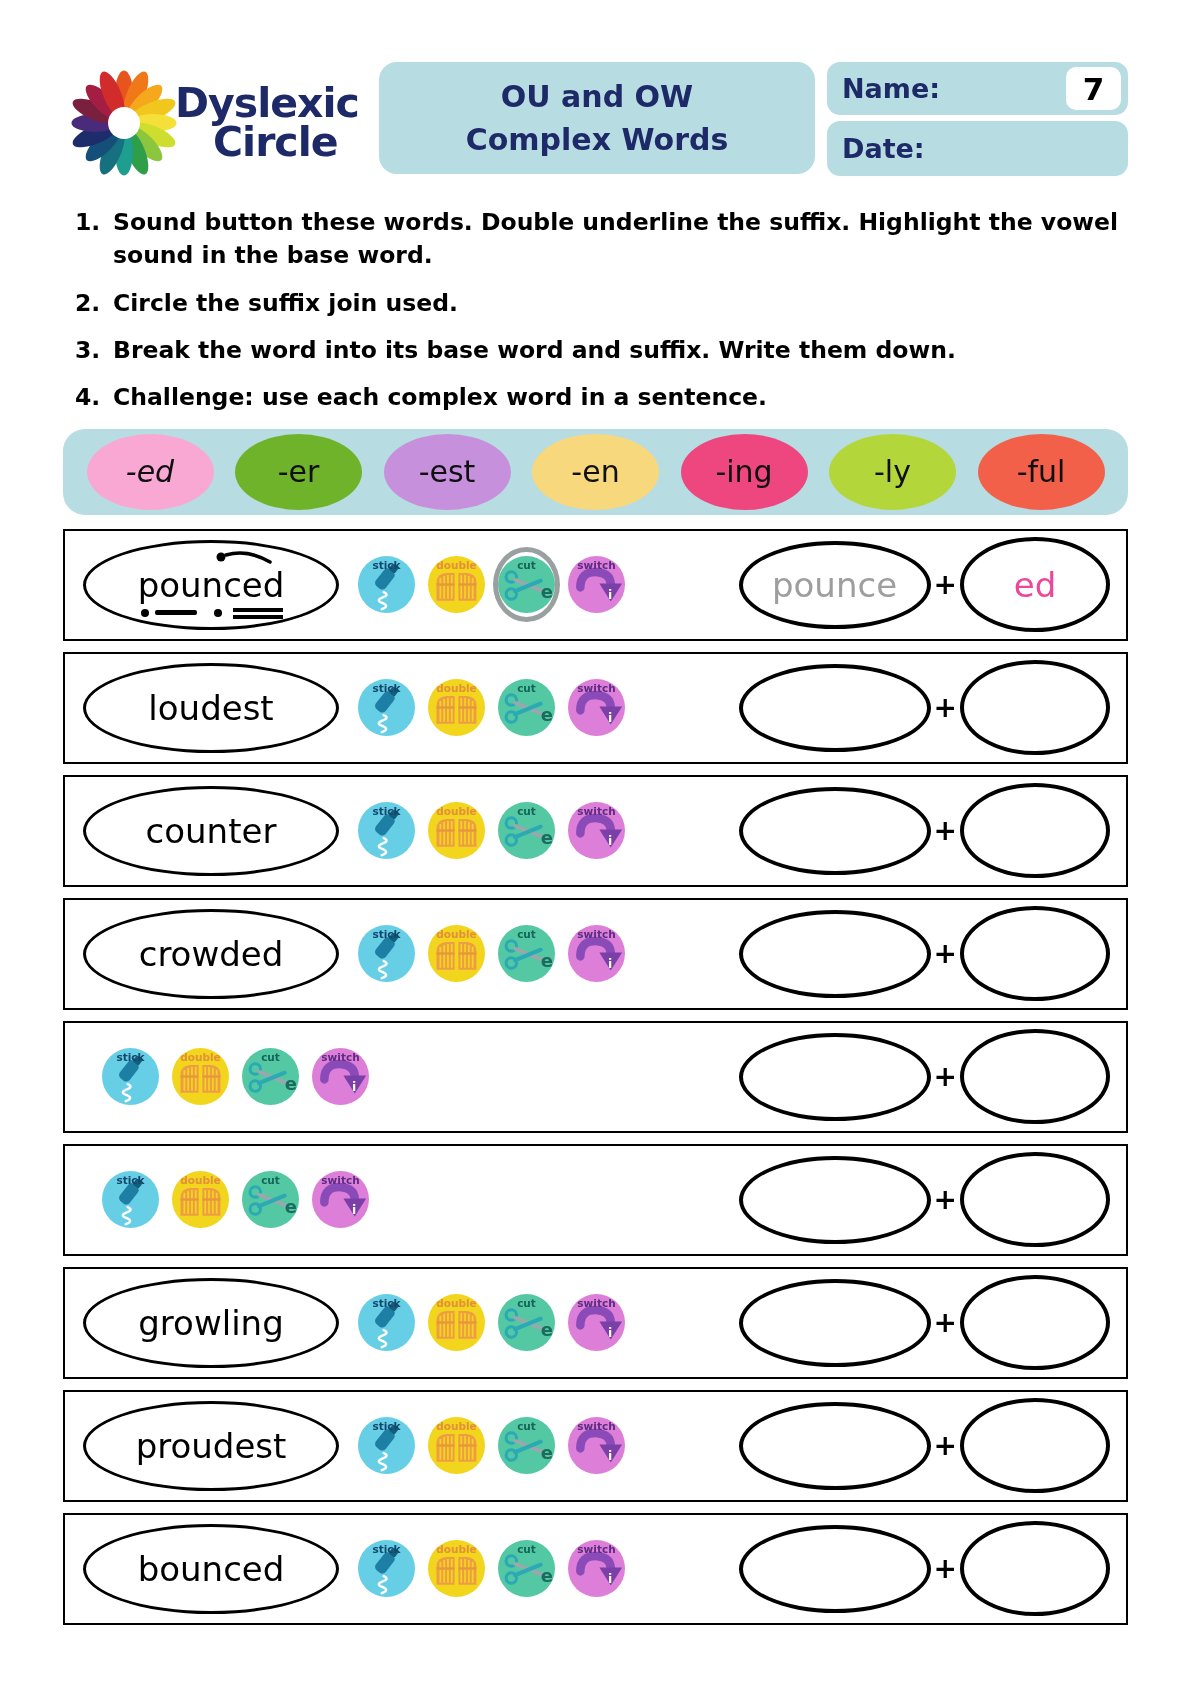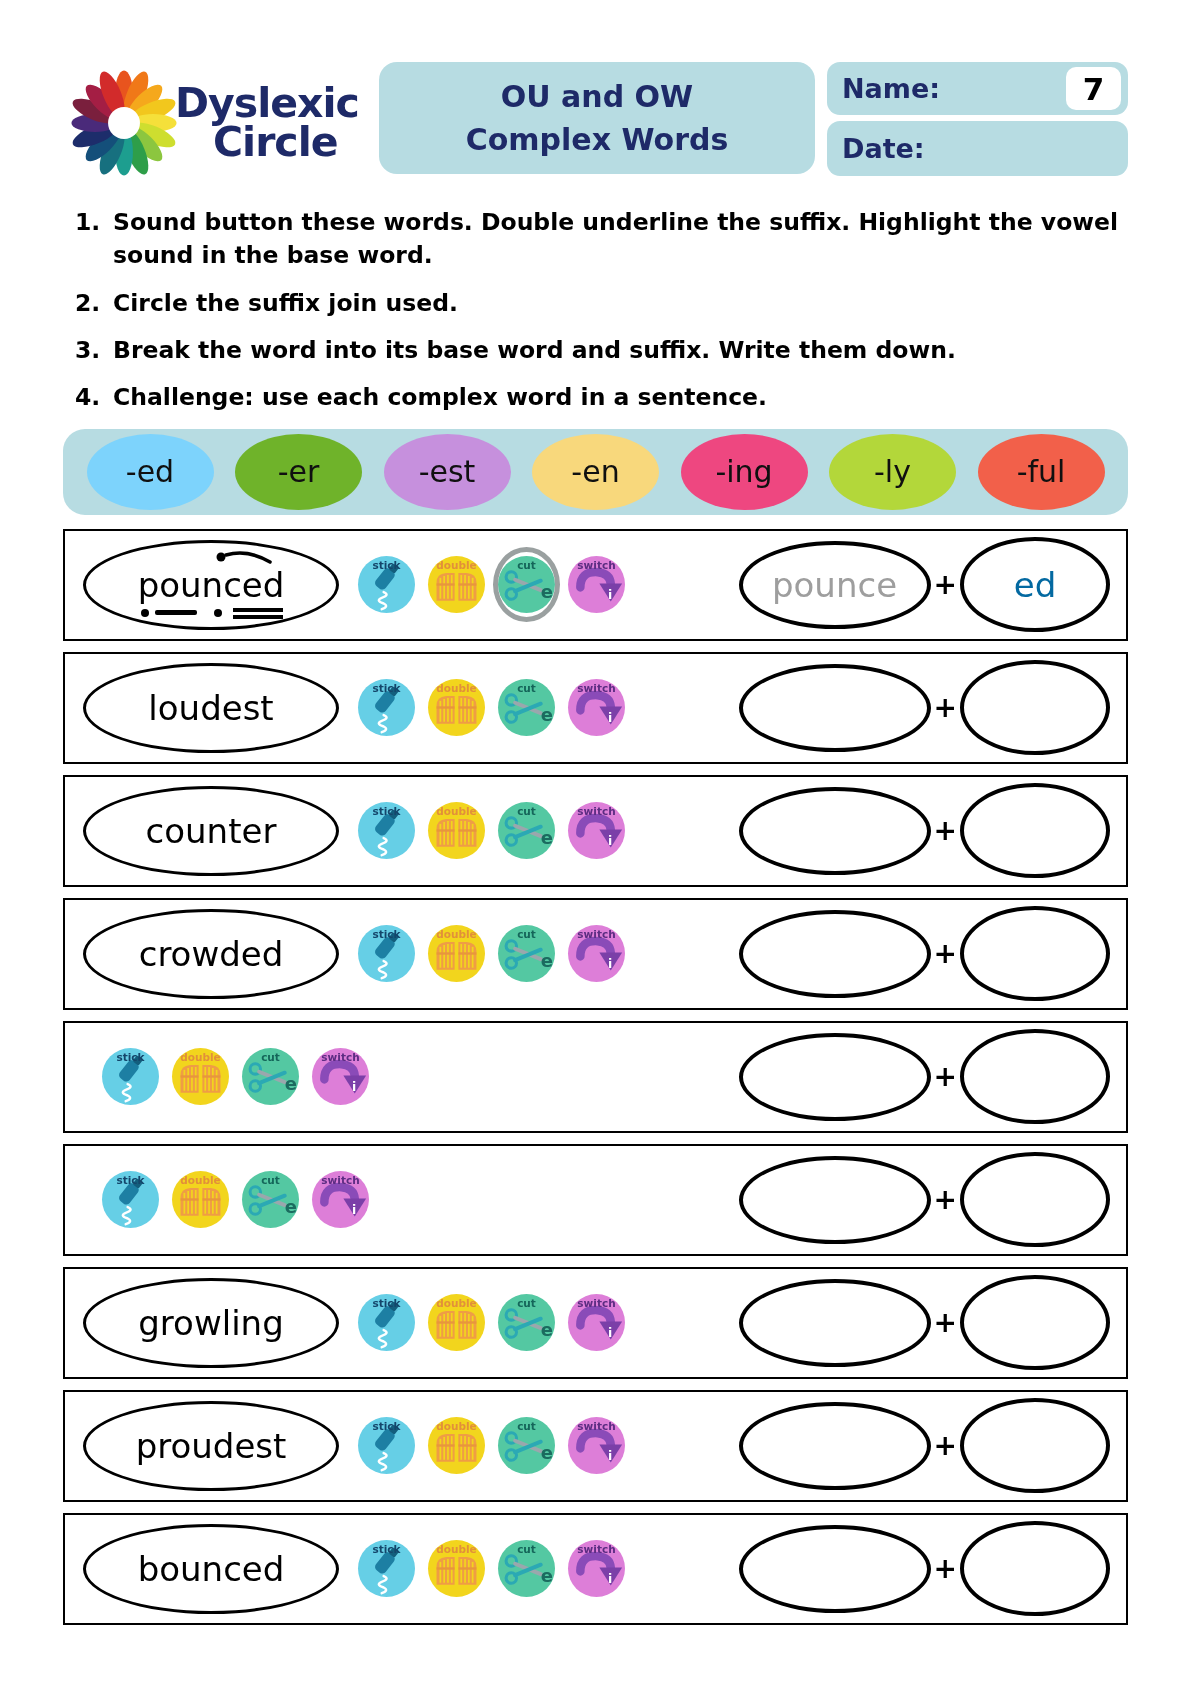--- a/index.html
+++ b/index.html
@@ -61,21 +61,21 @@
   .icon.circled::after { content:""; position:absolute; top:-9px; bottom:-9px; left:-5px; right:-5px;
                          border:5px solid #9aa0a0; border-radius:50%; }
 
   .answers { display:flex; align-items:center; margin-left:auto;justify-content:space-between; }
   .big-oval { width:192px; height:88px; border:4px solid #000; border-radius:50%;
               display:flex; align-items:center; justify-content:center;
               font-size:34px; color:#9e9e9e; flex:none; }
   .plus { font-size:28px; font-weight:bold; color:#000; margin:0 3px; }
   .small-oval { width:150px; height:95px; border:4px solid #000; border-radius:50%;
                 display:flex; align-items:center; justify-content:center;
-                font-size:34px; color:#0369a1; flex:none; }
+                font-size:34px; color:#ec4899; flex:none; }
 </style>
 </head>
 <body>
 
 <div class="page">
 
   <div class="header">
     <div class="logo">
       <svg viewBox="0 0 130 130">
         <g>
@@ -138,21 +138,21 @@
       <span class="txt">Break the word into its base word and suffix. Write them down.</span>
     </div>
 
     <div class="inst">
       <span class="num">4.</span>
       <span class="txt">Challenge: use each complex word in a sentence.</span>
     </div>
   </div>
 
   <div class="suffix-strip" id="suffix-strip">
-    <div class="suffix" style="background: #7dd3fc;">
+    <div class="suffix" style="background: #f9a8d4; font-style: italic;">
       <span class="suffix-label">-ed</span>
     </div>
 
     <div class="suffix" style="background: rgb(111, 179, 42);">
       <span class="suffix-label">-er</span>
     </div>
 
     <div class="suffix" style="background: rgb(198, 144, 221);">
       <span class="suffix-label">-est</span>
     </div>

